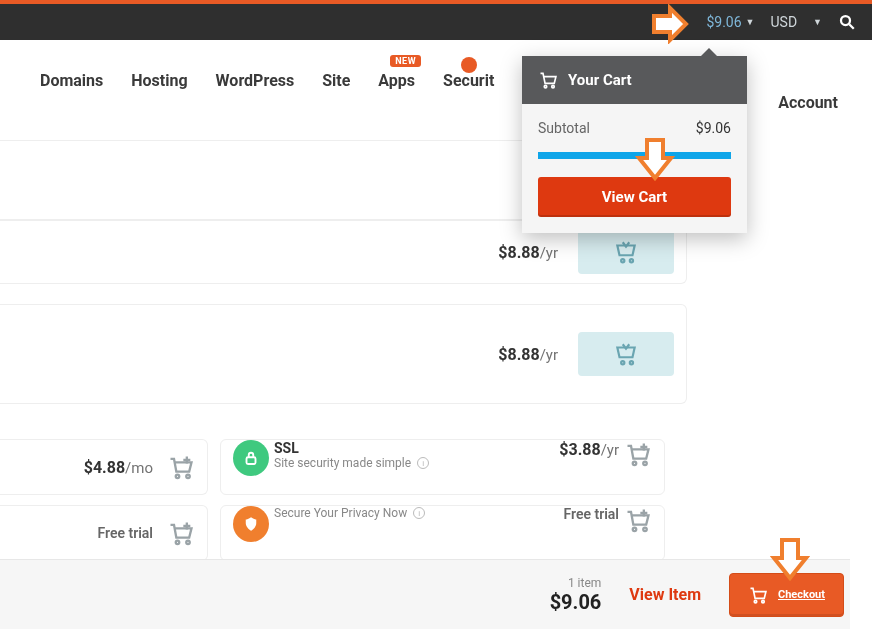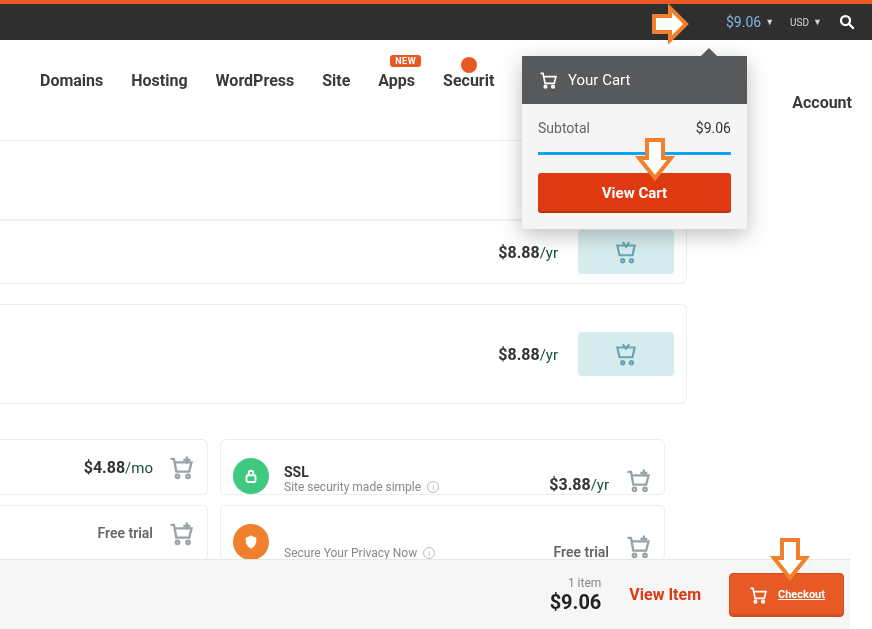--- a/index.html
+++ b/index.html
@@ -1,46 +1,46 @@
 <!DOCTYPE html>
 <html><head>
 <meta charset="utf-8">
 <style>
   * { box-sizing: border-box; margin: 0; padding: 0; font-family: -apple-system, BlinkMacSystemFont, "Segoe UI", Roboto, Arial, sans-serif; }
   html, body { width: 872px; height: 629px; overflow: hidden; background: #fff; }
   .topbar { position: absolute; top: 0; left: 0; right: 0; height: 40px; background: #2f2f2f; display: flex; align-items: center; justify-content: flex-end; padding-right: 16px; color: #cfd6da; border-top: 4px solid #e85a25; }
   .topbar .amt { color: #7fb7d9; font-size: 14px; margin-right: 4px; }
   .topbar .caret { font-size: 9px; color: #cfd6da; margin-right: 16px; }
-  .topbar .cur { font-size: 10px; margin-right: 4px; }
+  .topbar .cur { font-size: 14px; margin-right: 16px; }
   .sicon { width: 18px; height: 18px; }
   .nav { position: absolute; top: 40px; left: 0; right: 0; height: 80px; background: #fff; display: flex; align-items: center; padding-left: 40px; gap: 28px; color: #3a3a3a; font-weight: 700; font-size: 16px; }
   .nav .item { position: relative; cursor: pointer; }
   .badge-new { position: absolute; top: -16px; right: -6px; background: #e85a25; color: #fff; font-size: 9px; padding: 1px 5px; border-radius: 3px; letter-spacing: 0.5px; }
   .badge-dot { position: absolute; top: -14px; left: 50%; transform: translateX(-50%); width: 16px; height: 16px; background: #e85a25; border-radius: 50%; }
   
   .cart-dd { position: absolute; top: 56px; left: 522px; width: 225px; background: #fff; box-shadow: 0 6px 20px rgba(0,0,0,0.25); z-index: 40; }
   .cart-dd::before { content:""; position:absolute; top:-8px; right:30px; width:0; height:0; border-left:8px solid transparent; border-right:8px solid transparent; border-bottom:8px solid #58595b; }
-  .cart-dd .hdr { background: #58595b; color: #fff; padding: 14px 16px; font-weight: 400; font-size: 15px; display:flex; align-items:center; gap:10px;}
+  .cart-dd .hdr { background: #58595b; color: #fff; padding: 14px 16px; font-weight: 700; font-size: 15px; display:flex; align-items:center; gap:10px;}
   .cart-dd .body { background:#f5f5f5; padding: 16px; }
-  .cart-dd .subrow { display:flex; justify-content:space-between; color:#666; font-size:14px; padding-bottom:16px; border-bottom:3px solid #0ea5e9; }
+  .cart-dd .subrow { display:flex; justify-content:space-between; color:#666; font-size:14px; padding-bottom:16px; border-bottom:7px solid #0ea5e9; }
   .cart-dd .subrow .v { color:#333; }
   .cart-dd .viewbtn { margin-top:18px; width:100%; height:40px; background:#de3910; color:#fff; border:none; border-radius:3px; font-weight:700; font-size:15px; cursor:pointer; box-shadow: inset 0 -2px 0 rgba(0,0,0,0.15);}
   
   .results { position:absolute; top:220px; left:0; right:185px; }
   .row { background:#fff; border:1px solid #eee; border-left:none; border-radius:0 6px 6px 0; margin-bottom:12px; height:64px; display:flex; align-items:center; justify-content:flex-end; padding-right:12px; gap:20px; }
   .row.tall { height:100px; }
   .price { font-size:16px; font-weight:700; color:#333; }
-  .price small { font-weight:400; color:#14532d; font-size:15px;}
+  .price small { font-weight:400; color:#737373; font-size:15px;}
   .addbtn { width:96px; height:44px; border-radius:4px; display:flex; align-items:center; justify-content:center; cursor:pointer;}
   .addbtn.sel { background:#d7ecef; }
   
   .addons { position:absolute; top:439px; left:0; right:207px; display:flex; flex-direction:column; gap:10px; }
   .arow { display:flex; gap:12px; }
   .card-left { flex:0 0 208px; background:#fff; border:1px solid #eee; border-left:none; border-radius:0 6px 6px 0; height:56px; display:flex; align-items:center; justify-content:flex-end; padding-right:12px; gap:14px;}
-  .card-right { flex:1; background:#fff; border:1px solid #eee; border-radius:6px; height:56px; display:flex; align-items:flex-end; padding:0 12px; gap:15px;}
+  .card-right { flex:1; background:#fff; border:1px solid #eee; border-radius:6px; height:56px; display:flex; align-items:flex-start; padding:0 12px; gap:5px;}
   .circ { width:36px; height:36px; border-radius:50%; display:flex; align-items:center; justify-content:center; color:#fff; }
   .circ.g { background:#3fc97f; }
   .circ.o { background:#f07f2e; }
   .t1 { font-weight:700; font-size:14px; color:#333; }
   .t2 { font-size:12px; color:#888; display:flex; align-items:center; gap:6px;}
   .info { width:12px; height:12px; border:1px solid #bbb; border-radius:50%; font-size:8px; color:#bbb; display:inline-flex; align-items:center; justify-content:center;}
   .spacer { flex:1; }
   .muted { color:#666; font-size:14px; font-weight:600;}
   .addicon { width:28px; height:28px; color:#9aa3a7; cursor:pointer;}
   
@@ -78,21 +78,21 @@
   <div class="item">Site</div>
   <div class="item">
     <span class="badge-new">NEW</span>
     <span>Apps</span>
   </div>
   <div class="item">
     <span class="badge-dot"></span>
     <span>Securit</span>
   </div>
   <div style="flex:1"></div>
-  <div class="item" style="margin-left:auto; position:absolute; right:20px;margin-top:44px;">Account</div>
+  <div class="item" style="margin-left:auto; position:absolute; right:34px;margin-top:44px;">Account</div>
 </div>
 
 <div class="toprow"></div>
 <div class="left-edge">n</div>
 
 <div class="cart-dd">
   <div class="hdr">
     <svg width="20" height="20" viewBox="0 0 24 24" fill="none" stroke="#fff" stroke-width="2">
         <circle cx="9" cy="20" r="1.5"></circle>
         <circle cx="18" cy="20" r="1.5"></circle>

